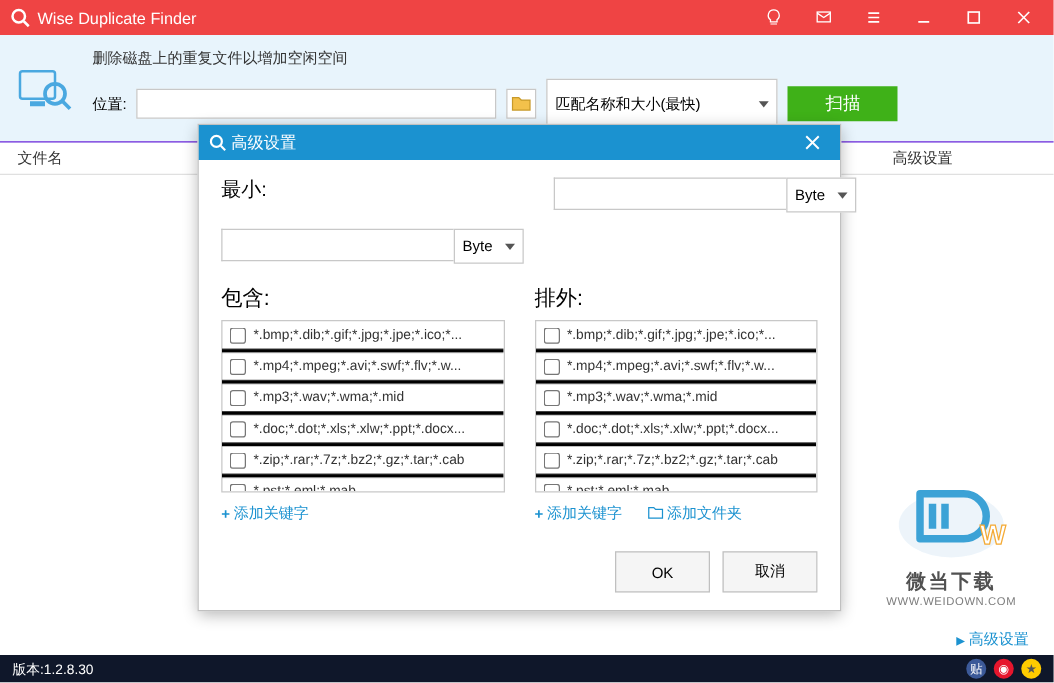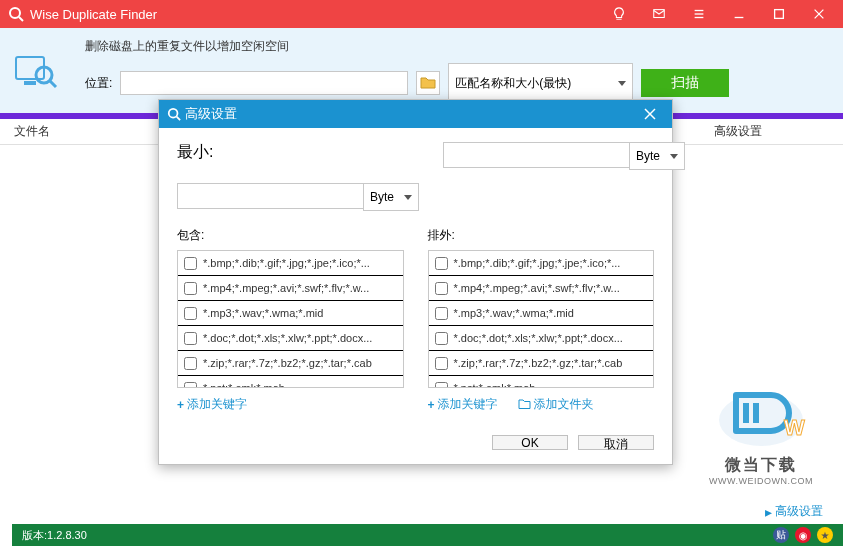--- a/index.html
+++ b/index.html
@@ -6,21 +6,21 @@
 body { width: 843px; height: 546px; background: #fff; position: relative; overflow: hidden; font-size: 12px; }
 
 
 .titlebar { height: 28px; background: #ef4444; display: flex; align-items: center; padding: 0 4px 0 8px; color: #fff; }
 .titlebar .logo { width: 16px; height: 16px; margin-right: 6px; }
 .titlebar .title { font-size: 13px; flex: 1; }
 .titlebar .tb-btn { width: 40px; height: 28px; display: flex; align-items: center; justify-content: center; cursor: pointer; }
 .titlebar .tb-btn svg { width: 14px; height: 14px; }
 
 
-.toolbar { background: #e8f4fc; padding: 10px 14px; display: flex; align-items: center; gap: 27px; border-bottom: 6px solid #6d28d9; }
+.toolbar { background: #e8f4fc; padding: 10px 14px; display: flex; align-items: center; gap: 16px; border-bottom: 1px solid #6d28d9; }
 .big-icon { width: 44px; height: 40px; flex-shrink: 0; }
 .tool-mid { flex: 1; }
 .desc { font-size: 12px; color: #333; margin-bottom: 8px; }
 .location-row { display: flex; align-items: center; gap: 8px; }
 .loc-label { font-size: 12px; }
 .loc-input { width: 288px; height: 24px; border: 1px solid #c8c8c8; background: #fff; padding: 0 4px; }
 .folder-btn { width: 24px; height: 24px; border: 1px solid #c8c8c8; background: #fff; display: flex; align-items: center; justify-content: center; cursor: pointer; }
 .match-select { width: 185px; height: 40px; border: 1px solid #c8c8c8; background: #fff; padding: 0 6px; display: flex; align-items: center; justify-content: space-between; cursor: pointer; }
 .scan-btn { width: 88px; height: 28px; background: #3fb118; color: #fff; border: none; font-size: 14px; cursor: pointer; }
 
@@ -41,40 +41,40 @@
 .dlg-body { padding: 14px 18px 12px; }
 .size-row { display: flex; gap: 24px; margin-bottom: 16px; }
 .size-col { flex: 1; }
 .size-col .lbl { font-size: 16px; margin-bottom: 20px; display: block; }
 .size-input-row { display: flex; }
 .size-input { flex: 1; height: 26px; border: 1px solid #c8c8c8; border-right: none; padding: 0 4px; }
 .unit-sel { width: 56px; height: 28px; border: 1px solid #c8c8c8; background: #fff; display: flex; align-items: center; justify-content: space-between; padding: 0 6px; font-size: 12px; cursor: pointer; }
 
 .filter-row { display: flex; gap: 24px; }
 .filter-col { flex: 1; }
-.filter-col .lbl { font-size: 12px; margin-bottom: 6px; display: block; }
+.filter-col .lbl { font-size: 17px; margin-bottom: 6px; display: block; }
 .filter-list { border: 1px solid #c8c8c8; height: 138px; overflow-y: auto; }
-.filter-item { display: flex; align-items: center; height: 25px; padding: 0 6px; font-size: 11px; color: #333; border-bottom: 1px solid #000000; white-space: nowrap; overflow: hidden; text-overflow: ellipsis; }
+.filter-item { display: flex; align-items: center; height: 25px; padding: 0 6px; font-size: 11px; color: #333; border-bottom: 3px solid #000000; white-space: nowrap; overflow: hidden; text-overflow: ellipsis; }
 .filter-item input { margin-right: 6px; }
 .add-row { display: flex; gap: 20px; margin-top: 8px; font-size: 12px; color: #1b92d0; }
 .add-link { display: flex; align-items: center; gap: 3px; cursor: pointer; }
 
 .dlg-buttons { display: flex; justify-content: flex-end; gap: 10px; padding: 10px 18px 14px; }
-.dlg-btn { width: 76px; height: 15px; border: 1px solid #c0c0c0; background: #f5f5f5; cursor: pointer; font-size: 12px; }
+.dlg-btn { width: 76px; height: 33px; border: 1px solid #c0c0c0; background: #f5f5f5; cursor: pointer; font-size: 12px; }
 
 
 .watermark { position: absolute; right: 30px; bottom: 60px; text-align: center; opacity: 0.85; z-index: 20; pointer-events: none; }
 .watermark .wm-txt { font-size: 16px; font-weight: bold; color: #333; margin-top: 2px; letter-spacing: 2px;}
 .watermark .wm-url { font-size: 9px; color: #666; letter-spacing: 0.5px; }
 
 
 .bottom-link { position: absolute; right: 20px; bottom: 26px; color: #1b92d0; font-size: 12px; cursor: pointer; display: flex; align-items: center; gap: 3px; }
 
 
-.statusbar { position: absolute; left: 12px; right: 0; bottom: 0; height: 22px; background: #15803d; color: #fff; display: flex; align-items: center; padding: 0 10px; font-size: 11px; }
+.statusbar { position: absolute; left: 0; right: 0; bottom: 0; height: 22px; background: #0f172a; color: #fff; display: flex; align-items: center; padding: 0 10px; font-size: 11px; }
 .statusbar .sb-left { flex: 1; }
 .statusbar .sb-icons { display: flex; gap: 6px; }
 .sb-ico { width: 16px; height: 16px; border-radius: 50%; display: flex; align-items: center; justify-content: center; font-size: 10px; }
 
 .caret { width:0;height:0;border-left:4px solid transparent;border-right:4px solid transparent;border-top:5px solid #555; }
 </style>
 </head>
 <body>
 
 <div class="titlebar">

